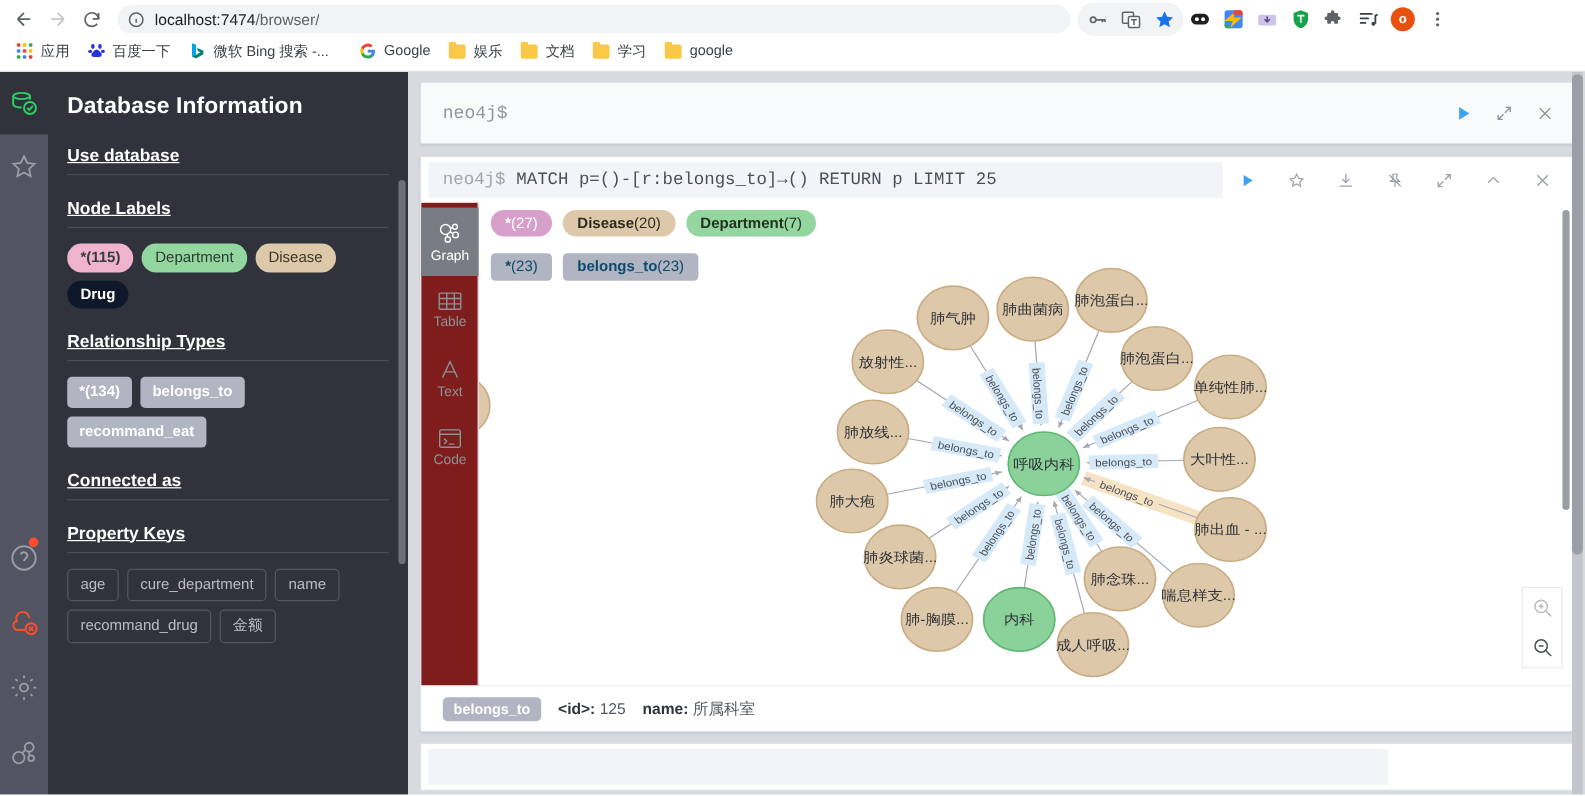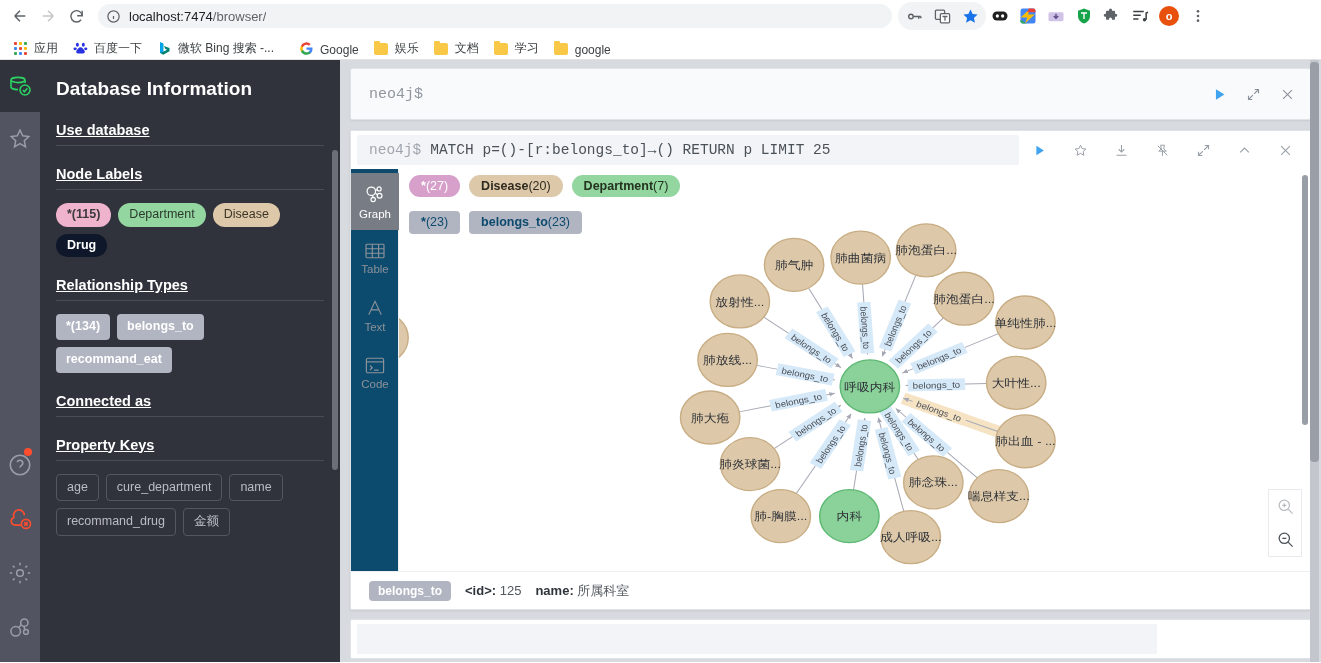--- a/index.html
+++ b/index.html
@@ -66,21 +66,21 @@
 
   
   .bookmarks-bar {
     height: 28px; width: 1321px;
     background: #ffffff;
     display: flex; align-items: center;
     padding: 0 5px;
     border-bottom: 1px solid #e3e3e3;
   }
   .bm {
-    display: flex; align-items: flex-end;
+    display: flex; align-items: flex-start;
     height: 22px; padding: 0 7px;
     font-size: 12px; color: #3c4043;
     white-space: nowrap;
     border-radius: 4px;
   }
   .bm .bm-ico {
     width: 16px; height: 16px; margin-right: 6px;
     flex: 0 0 auto;
     display: flex; align-items: center; justify-content: center;
   }
@@ -260,21 +260,21 @@
     width: 41px; height: 38px; flex: 0 0 auto;
     display: flex; align-items: center; justify-content: center;
     color: #9aa0a8;
   }
 
   .frame-body { flex: 1 1 auto; display: flex; min-height: 0; position: relative; }
 
   
   .viewtabs {
     width: 48px; flex: 0 0 48px;
-    background: #0c4a6e;
+    background: #7f1d1d;
     border-right: 1px solid #edeff2;
     padding-top: 4px;
   }
   .vt {
     height: 57px; width: 48px;
     display: flex; flex-direction: column;
     align-items: center; justify-content: center;
     color: #8c9299; font-size: 11.5px; gap: 3px;
   }
   .vt.active { background: #787d85; color: #ffffff; }

